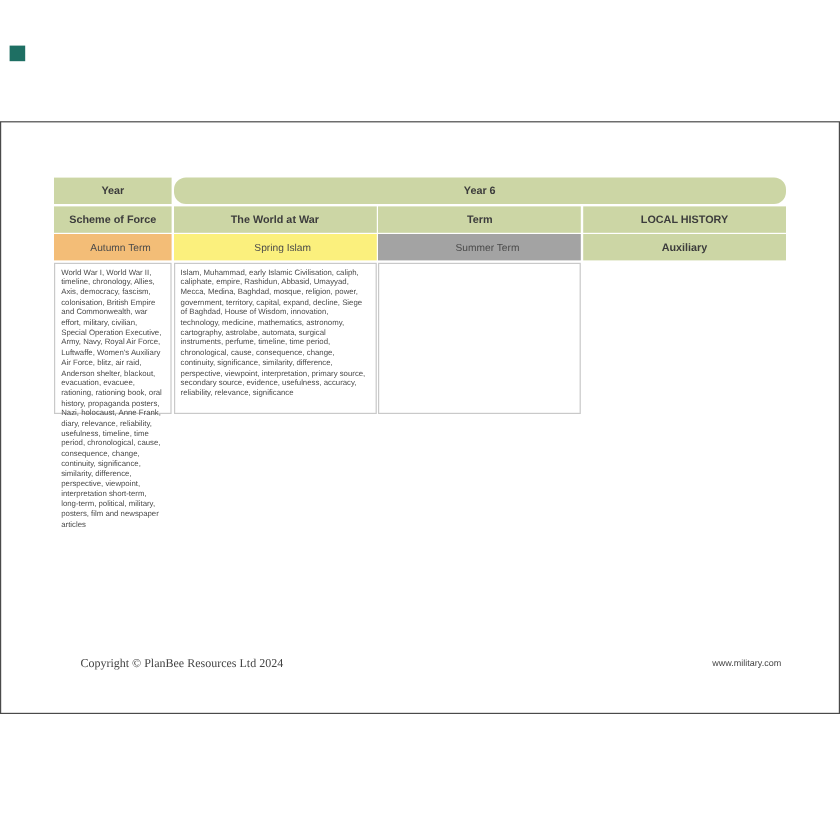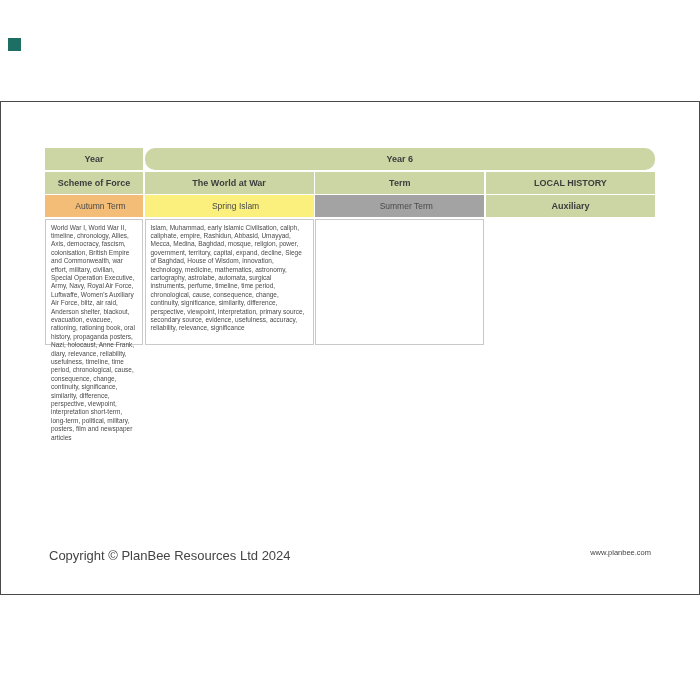--- a/index.html
+++ b/index.html
@@ -74,24 +74,25 @@
     align-items: flex-start;
     justify-content: flex-start;
     padding: 4px 5px;
     font-size: 6.5px;
     line-height: 8.4px;
     color: #4a4a4a;
     text-align: left;
   }
   .footer-left {
     position: absolute;
-    left: 48px;
+    left: 66px;
     top: 446px;
-    font-size: 13px;
+    font-size: 10px;
     color: #444444;
+    font-family: Liberation Serif, serif;
   }
   .footer-right {
     position: absolute;
     right: 48px;
     top: 446px;
     font-size: 7.5px;
     color: #444444;
   }
 </style>
 </head>
@@ -118,16 +119,16 @@
       <div class="cell term term-summer">Summer Term</div>
 
       <div class="cell header">Auxiliary</div>
       <div class="cell vocab">World War I, World War II, timeline, chronology, Allies, Axis, democracy, fascism, colonisation, British Empire and Commonwealth, war effort, military, civilian, Special Operation Executive, Army, Navy, Royal Air Force, Luftwaffe, Women's Auxiliary Air Force, blitz, air raid, Anderson shelter, blackout, evacuation, evacuee, rationing, rationing book, oral history, propaganda posters, Nazi, holocaust, Anne Frank, diary, relevance, reliability, usefulness, timeline, time period, chronological, cause, consequence, change, continuity, significance, similarity, difference, perspective, viewpoint, interpretation short-term, long-term, political, military, posters, film and newspaper articles</div>
       <div class="cell vocab">Islam, Muhammad, early Islamic Civilisation, caliph, caliphate, empire, Rashidun, Abbasid, Umayyad, Mecca, Medina, Baghdad, mosque, religion, power, government, territory, capital, expand, decline, Siege of Baghdad, House of Wisdom, innovation, technology, medicine, mathematics, astronomy, cartography, astrolabe, automata, surgical instruments, perfume, timeline, time period, chronological, cause, consequence, change, continuity, significance, similarity, difference, perspective, viewpoint, interpretation, primary source, secondary source, evidence, usefulness, accuracy, reliability, relevance, significance</div>
       <div class="cell vocab"></div>
 
     </div>
 
     <div class="footer-left">Copyright © PlanBee Resources Ltd 2024</div>
-    <div class="footer-right">www.planbee.com</div>
+    <div class="footer-right">www.military.com</div>
 
   </div>
 </div>
 
 </body></html>

